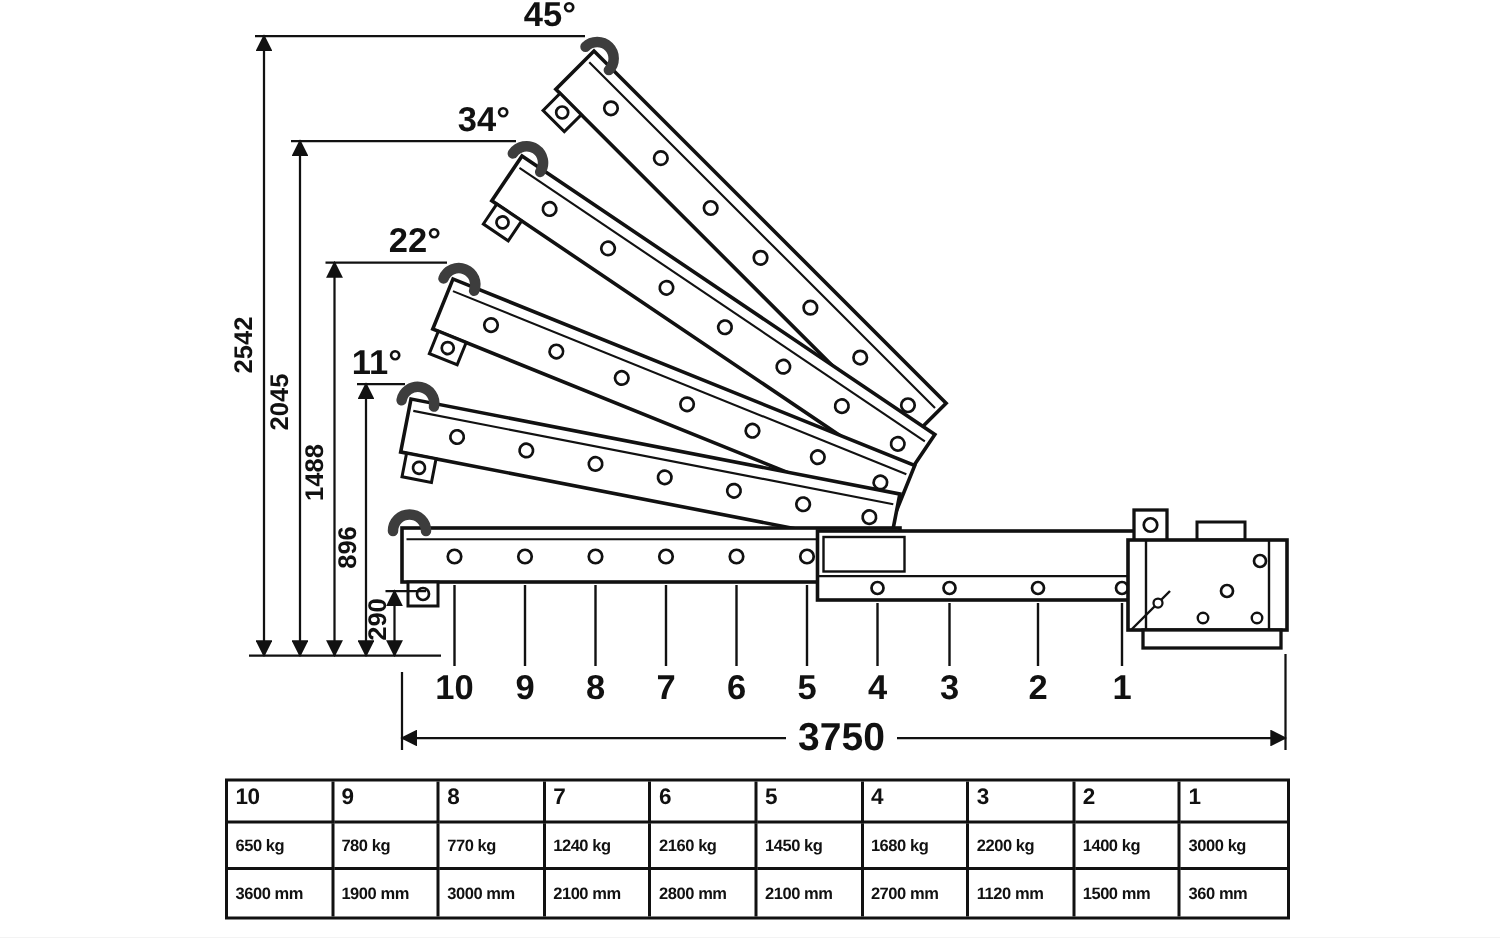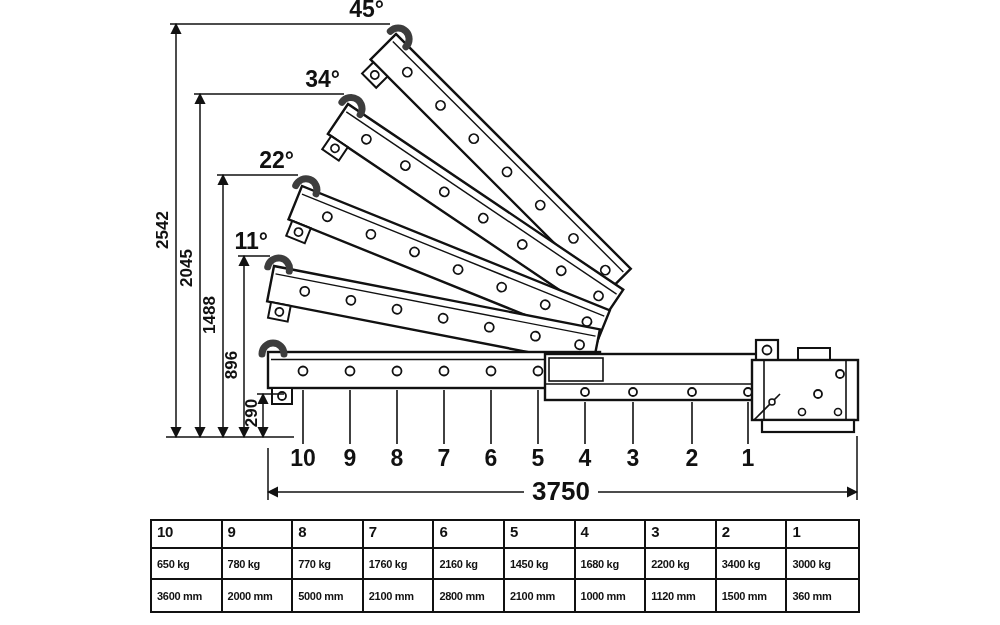--- a/index.html
+++ b/index.html
@@ -164,33 +164,33 @@
     <div class="cell pos">6</div>
     <div class="cell pos">5</div>
     <div class="cell pos">4</div>
     <div class="cell pos">3</div>
     <div class="cell pos">2</div>
     <div class="cell pos">1</div>
 
     <div class="cell">650 kg</div>
     <div class="cell">780 kg</div>
     <div class="cell">770 kg</div>
-    <div class="cell">1760 kg</div>
+    <div class="cell">1240 kg</div>
     <div class="cell">2160 kg</div>
     <div class="cell">1450 kg</div>
     <div class="cell">1680 kg</div>
     <div class="cell">2200 kg</div>
-    <div class="cell">3400 kg</div>
+    <div class="cell">1400 kg</div>
     <div class="cell">3000 kg</div>
 
     <div class="cell last-row">3600 mm</div>
-    <div class="cell last-row">2000 mm</div>
-    <div class="cell last-row">5000 mm</div>
+    <div class="cell last-row">1900 mm</div>
+    <div class="cell last-row">3000 mm</div>
     <div class="cell last-row">2100 mm</div>
     <div class="cell last-row">2800 mm</div>
     <div class="cell last-row">2100 mm</div>
-    <div class="cell last-row">1000 mm</div>
+    <div class="cell last-row">2700 mm</div>
     <div class="cell last-row">1120 mm</div>
     <div class="cell last-row">1500 mm</div>
     <div class="cell last-row">360 mm</div>
   </div>
 
 </div>
 
 </body></html>

